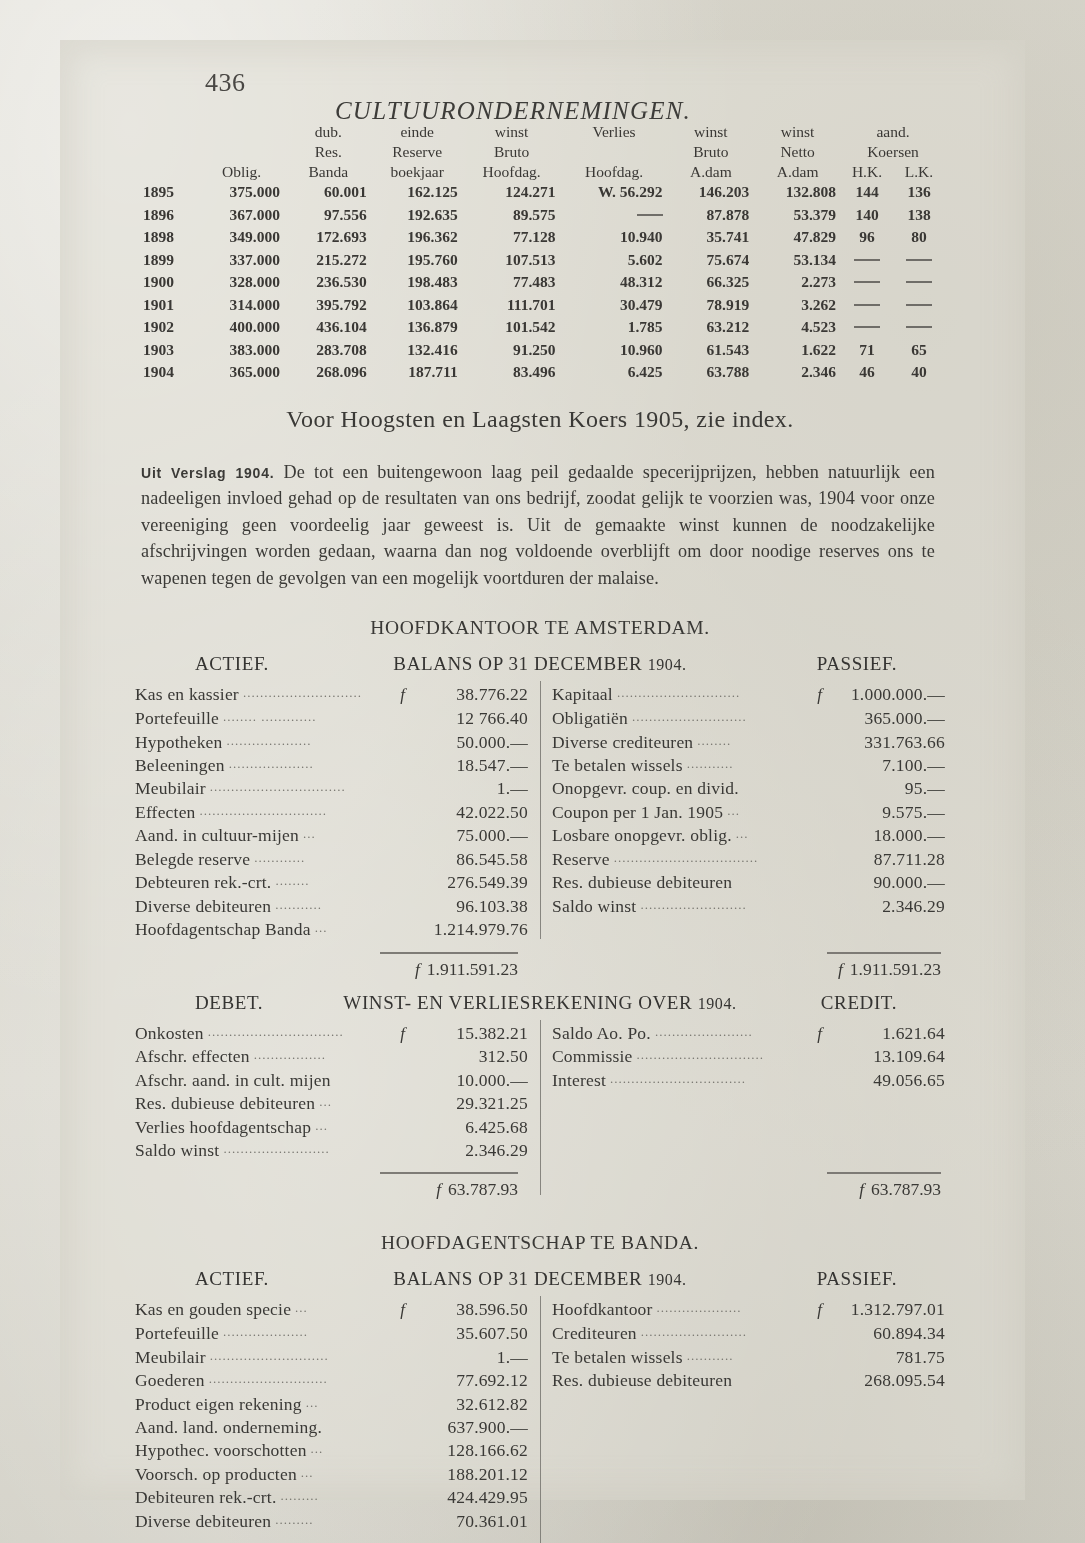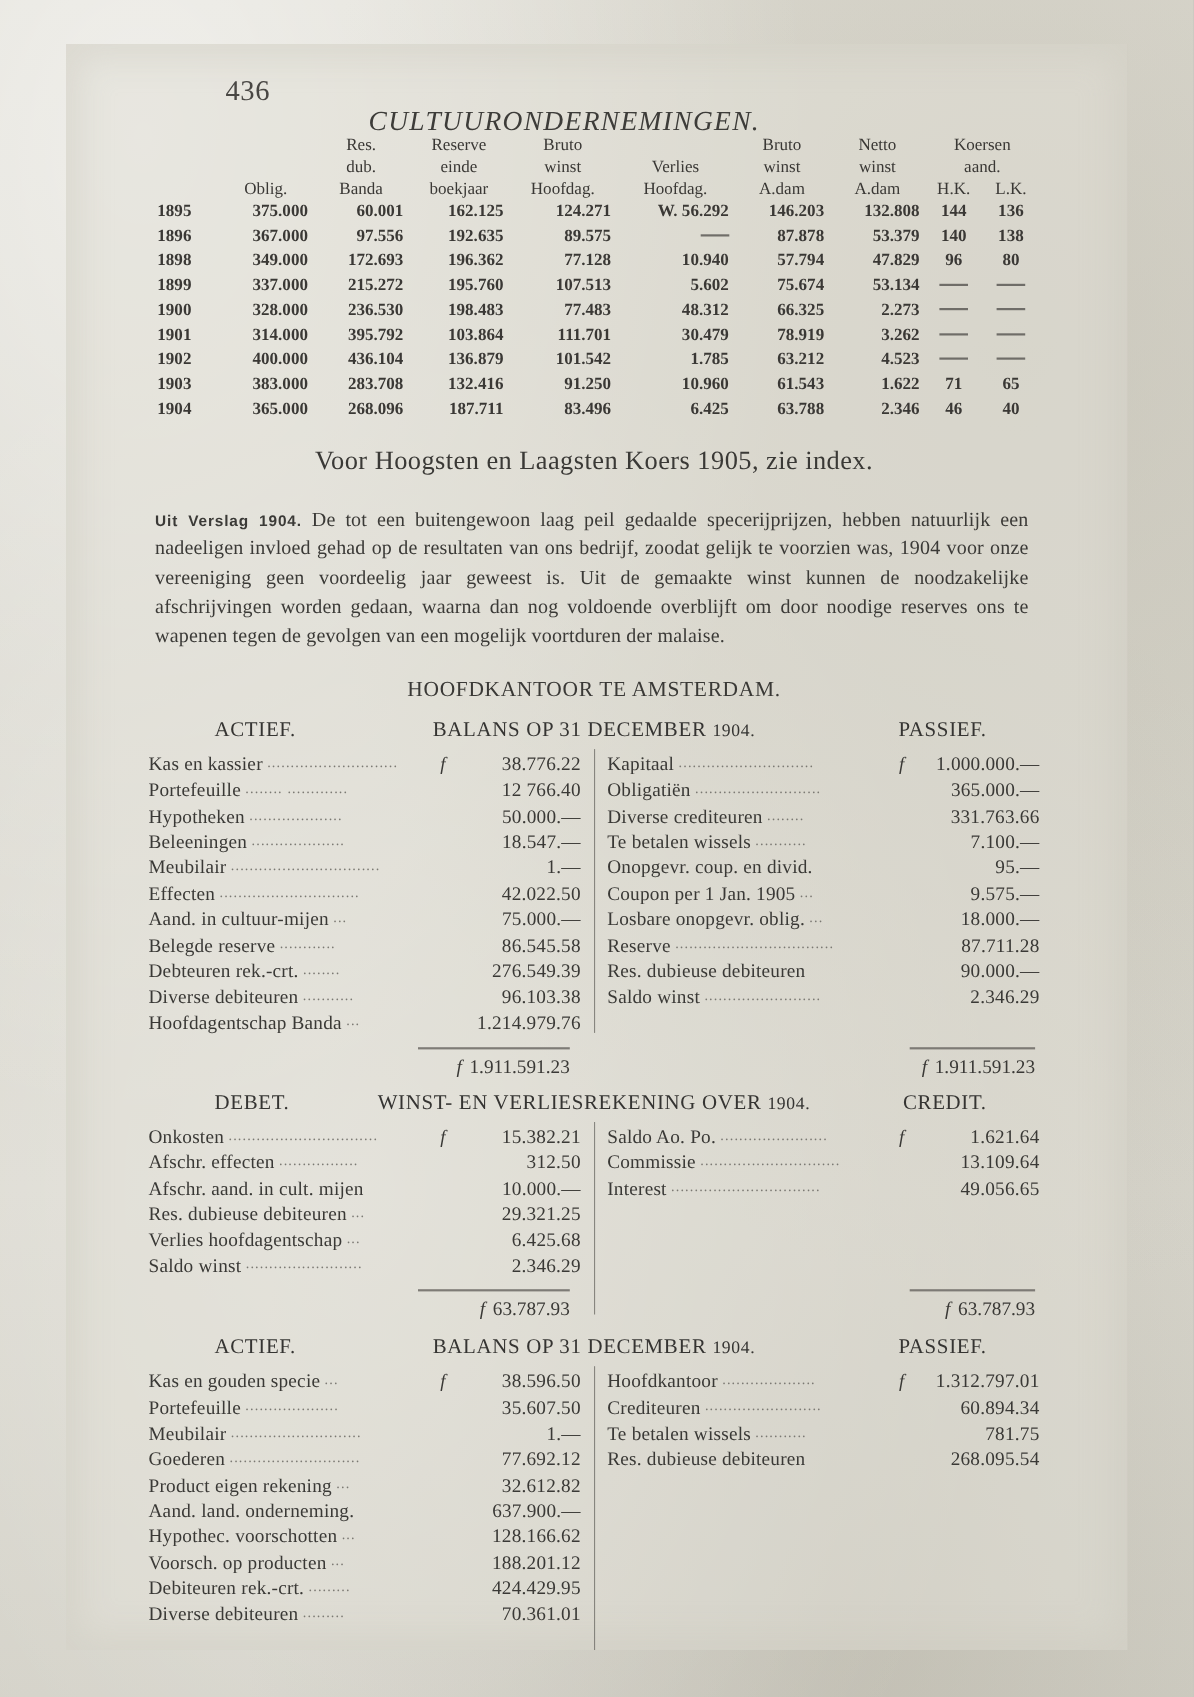--- a/index.html
+++ b/index.html
@@ -235,38 +235,38 @@
     <div class="pagehead">
       <div class="folio">436</div>
       <div class="running-title">CULTUURONDERNEMINGEN.</div>
     </div>
 
     <table class="stats">
       <thead>
         <tr>
           <th></th>
           <th></th>
+          <th>dub.</th>
+          <th>einde</th>
+          <th>winst</th>
+          <th>Verlies</th>
+          <th>winst</th>
+          <th>winst</th>
+          <th colspan="2">aand.</th>
+        </tr>
+        <tr>
+          <th></th>
+          <th></th>
           <th>Res.</th>
           <th>Reserve</th>
           <th>Bruto</th>
           <th></th>
           <th>Bruto</th>
           <th>Netto</th>
           <th colspan="2">Koersen</th>
-        </tr>
-        <tr>
-          <th></th>
-          <th></th>
-          <th>dub.</th>
-          <th>einde</th>
-          <th>winst</th>
-          <th>Verlies</th>
-          <th>winst</th>
-          <th>winst</th>
-          <th colspan="2">aand.</th>
         </tr>
         <tr>
           <th></th>
           <th>Oblig.</th>
           <th>Banda</th>
           <th>boekjaar</th>
           <th>Hoofdag.</th>
           <th>Hoofdag.</th>
           <th>A.dam</th>
           <th>A.dam</th>
@@ -299,21 +299,21 @@
             <td class="k">140</td>
             <td class="k">138</td>
           </tr>
           <tr>
             <td class="year">1898</td>
             <td class="num">349.000</td>
             <td class="num">172.693</td>
             <td class="num">196.362</td>
             <td class="num">77.128</td>
             <td class="num">10.940</td>
-            <td class="num">57.794</td>
+            <td class="num">35.741</td>
             <td class="num">47.829</td>
             <td class="k">96</td>
             <td class="k">80</td>
           </tr>
           <tr>
             <td class="year">1899</td>
             <td class="num">337.000</td>
             <td class="num">215.272</td>
             <td class="num">195.760</td>
             <td class="num">107.513</td>
@@ -651,20 +651,21 @@
           </div>
         <div class="total-wrap right">
           <div class="total-row">
             <span class="cur">f</span>
             <span>63.787.93</span>
           </div>
         </div>
       </div>
     </div>
 
+    <div class="section-title" style="margin-top:32px">HOOFDAGENTSCHAP TE BANDA.</div>
     <div class="bs-head">
       <span class="left">ACTIEF.</span>
       <span class="mid">
         <span>BALANS OP 31 DECEMBER</span>
         <span class="yr">1904.</span>
       </span>
       <span class="right">PASSIEF.</span>
     </div>
     <div class="ledger">
       <div class="divider" style="height:258px"></div>

